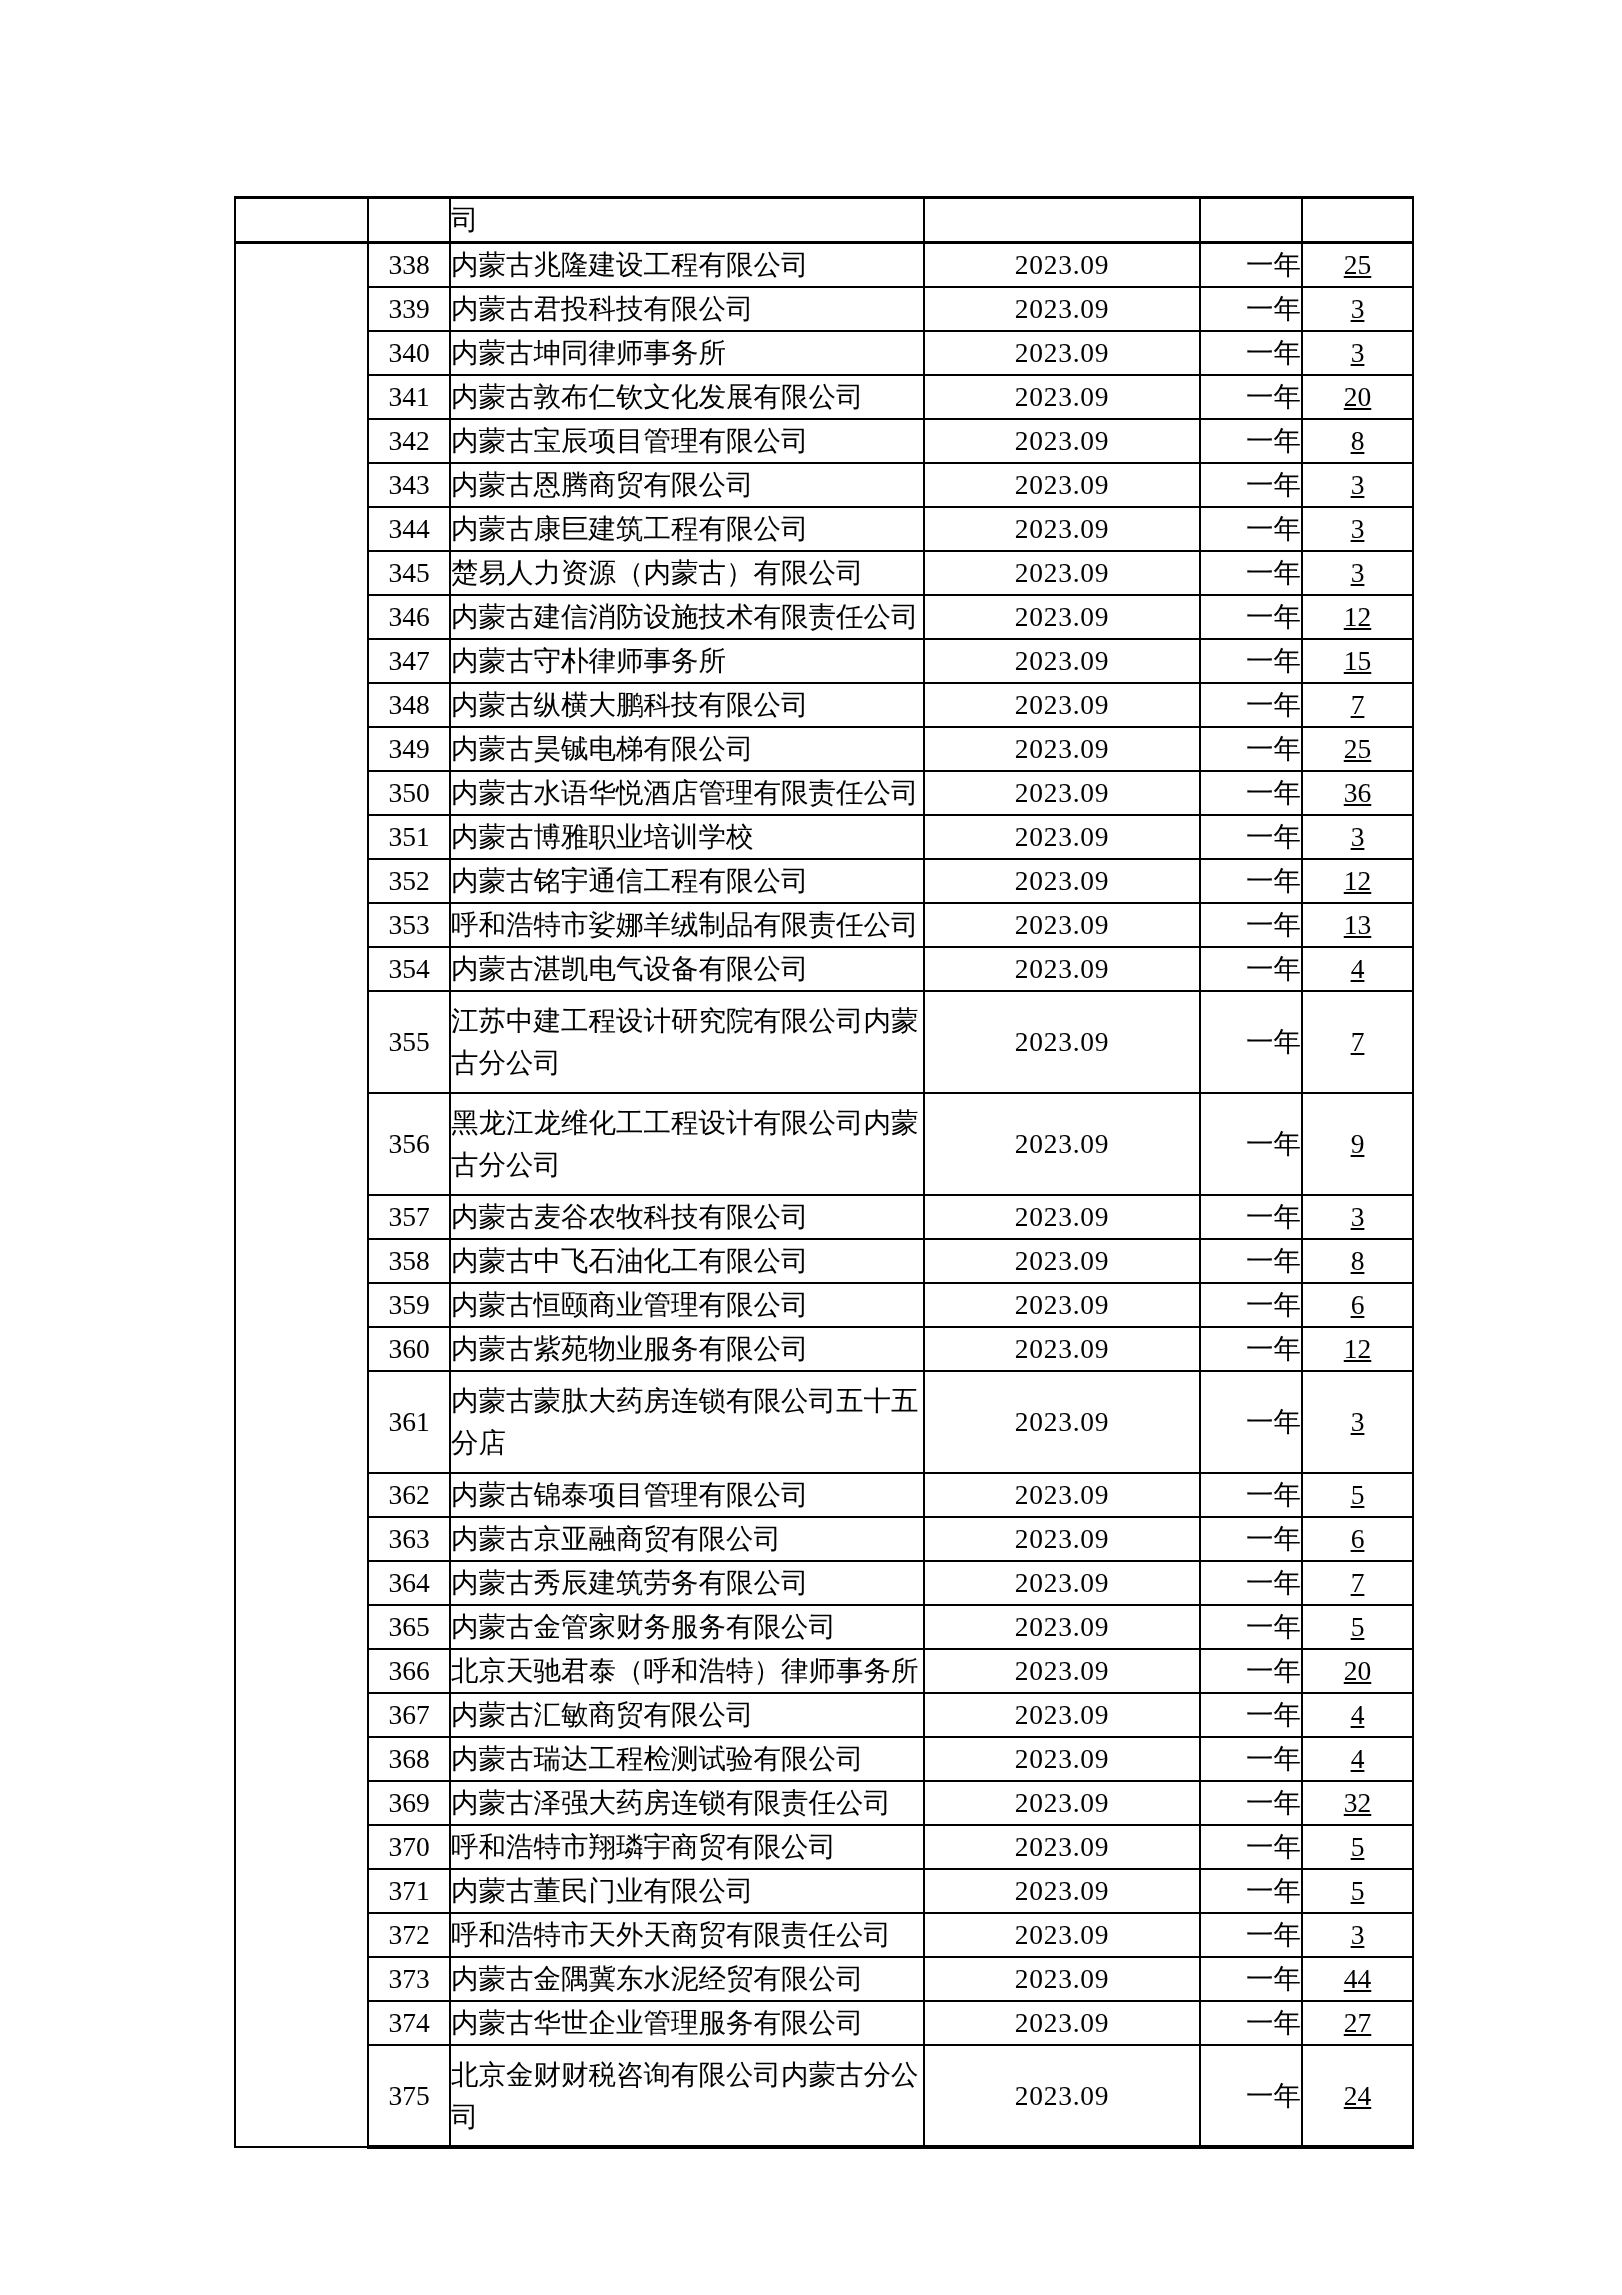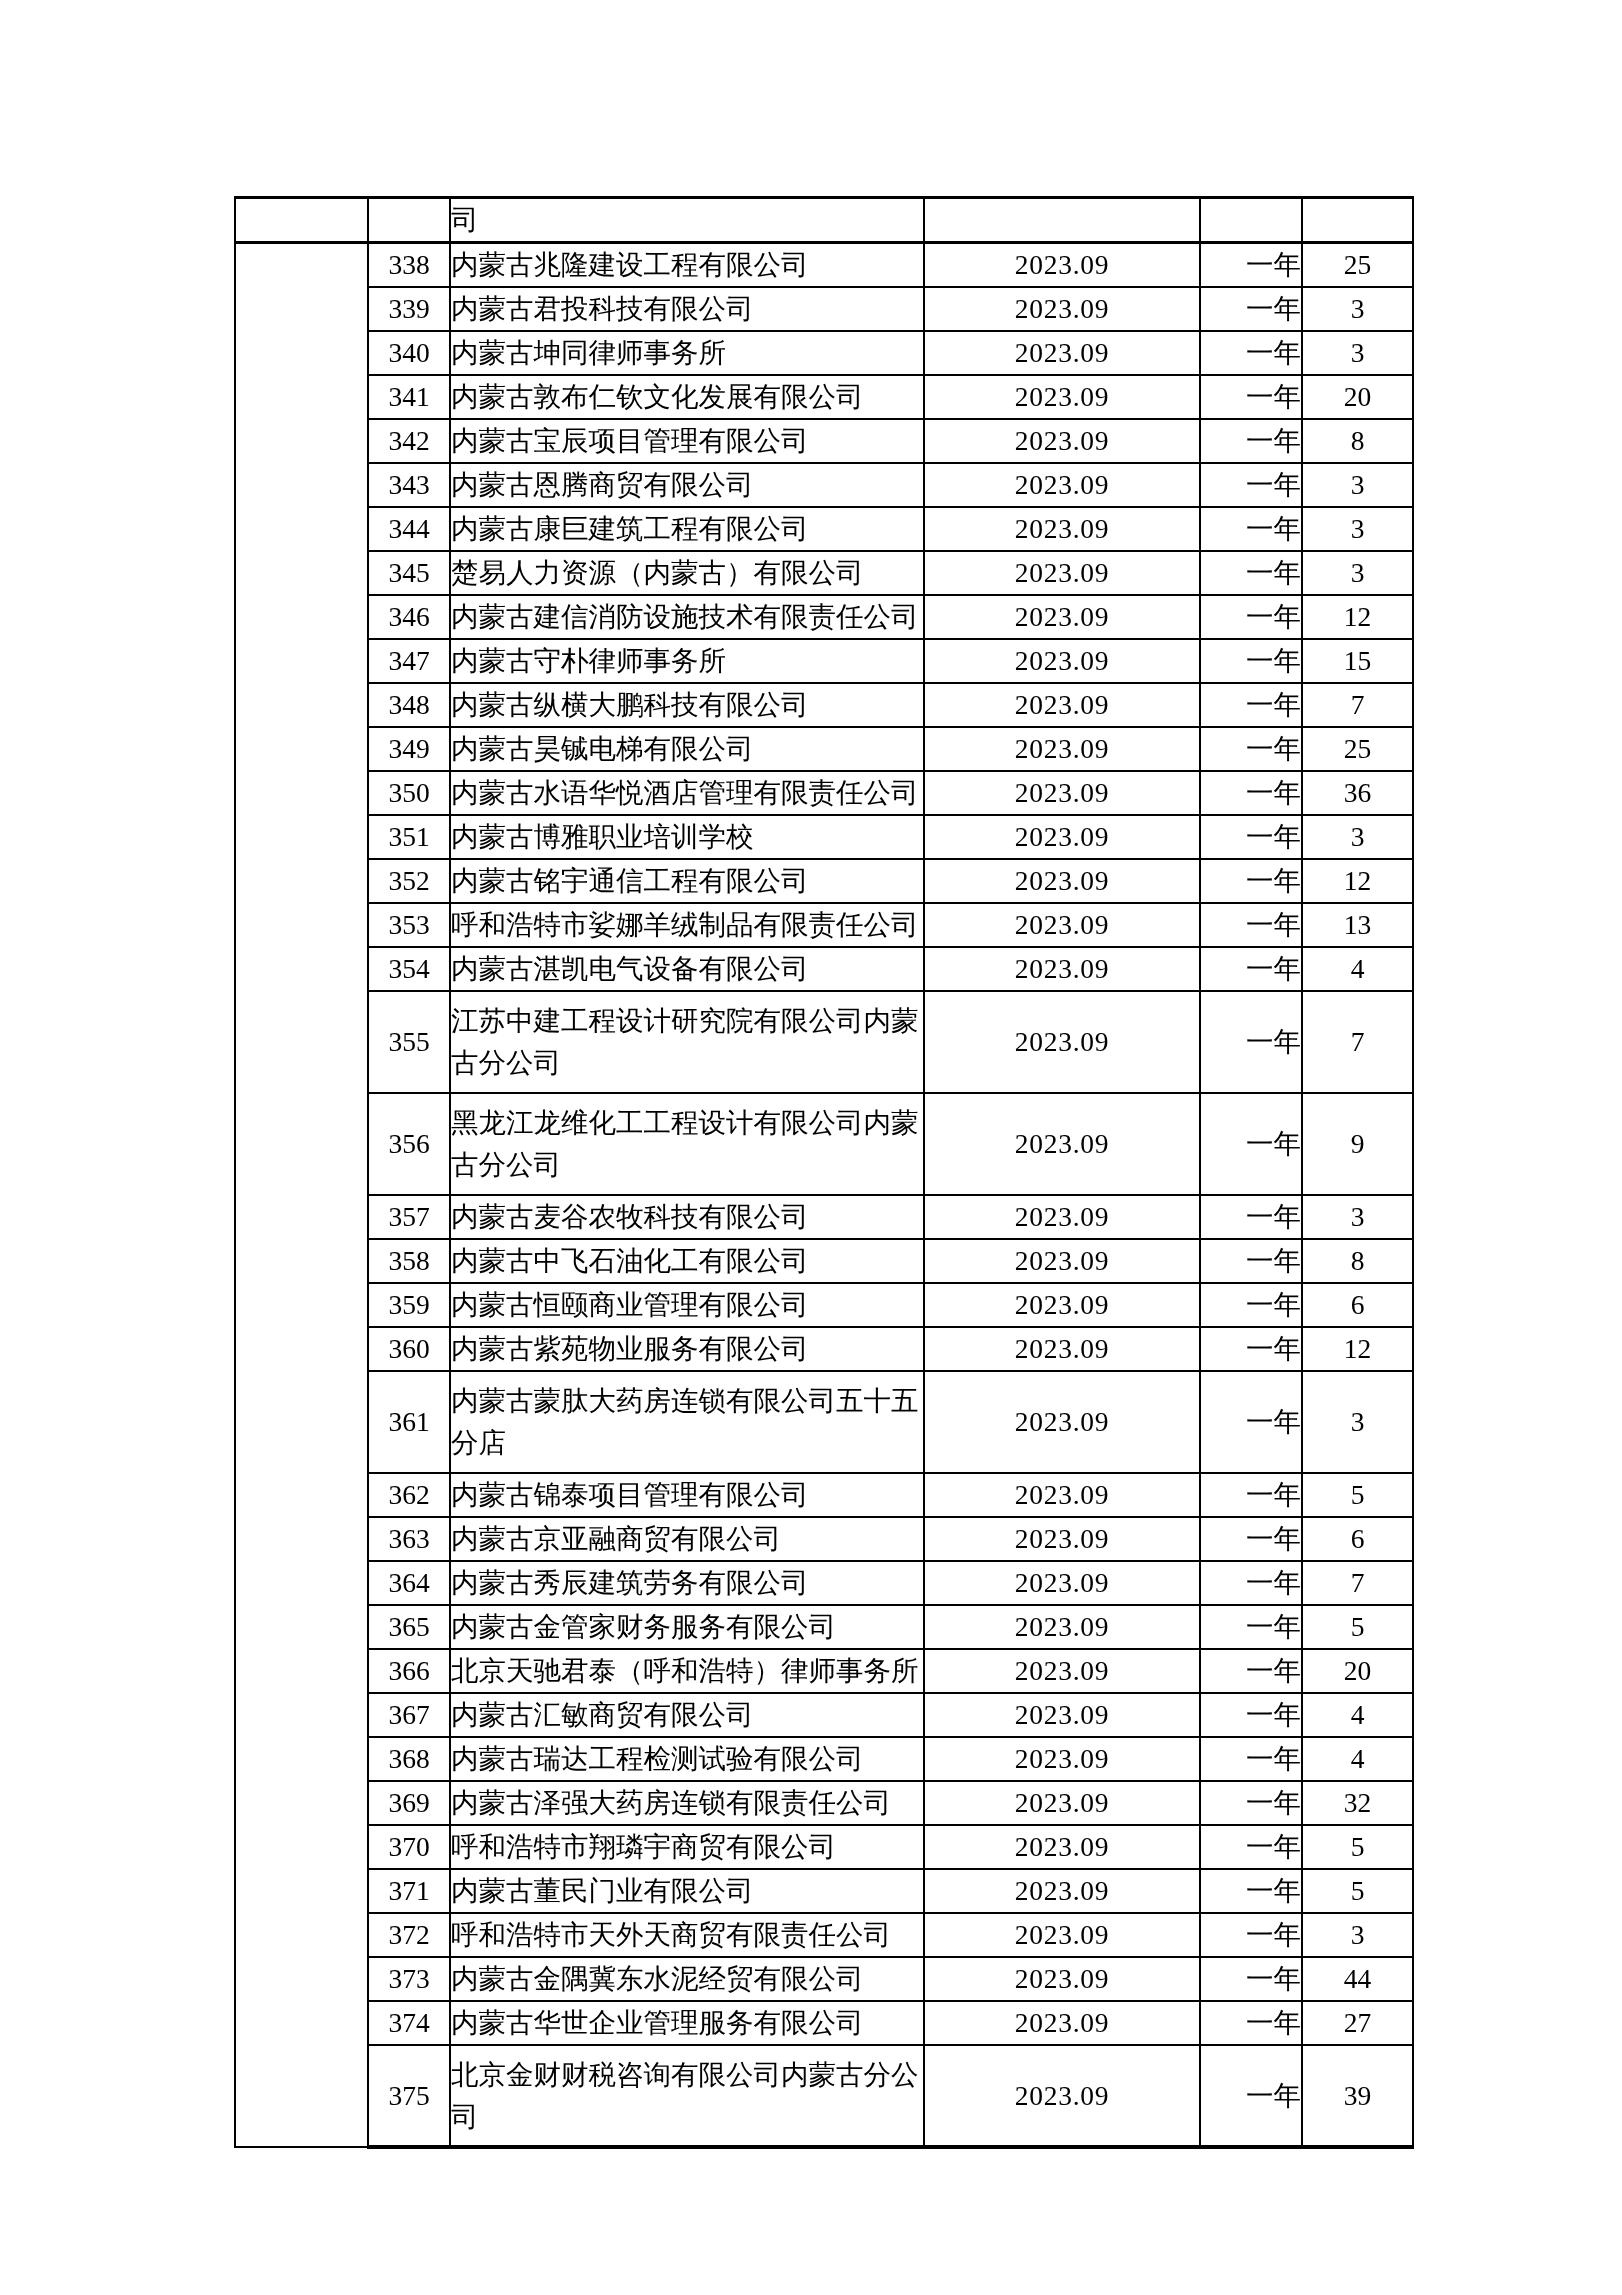--- a/index.html
+++ b/index.html
@@ -50,21 +50,21 @@
   td.c-name {
     text-align: left;
     padding-left: 15.7px;
     padding-right: 7.9px;
     font-size: 27.5px;
     line-height: 43px;
     word-break: break-all;
   }
   td.c-date { text-align: center; font-size: 29px; letter-spacing: 0.7px; }
   td.c-term { text-align: right; font-size: 27.5px; }
-  td.c-count { text-align: center; font-size: 29px; }
+  td.c-count { text-align: center; font-size: 29px; text-decoration: underline; }
 </style>
 </head>
 <body>
 
 <div class="page">
   <table class="doc-table">
     <colgroup>
       <col style="width:133px">
       <col style="width:82px">
       <col style="width:474px">
@@ -339,18 +339,18 @@
           <td class="c-name">内蒙古华世企业管理服务有限公司</td>
           <td class="c-date">2023.09</td>
           <td class="c-term">一年</td>
           <td class="c-count">27</td>
         </tr>
         <tr class="data-row tall last-row">
           <td class="c-num">375</td>
           <td class="c-name">北京金财财税咨询有限公司内蒙古分公司</td>
           <td class="c-date">2023.09</td>
           <td class="c-term">一年</td>
-          <td class="c-count">39</td>
+          <td class="c-count">24</td>
         </tr>
       </tbody>
   </table>
 </div>
 
 
 </body></html>

